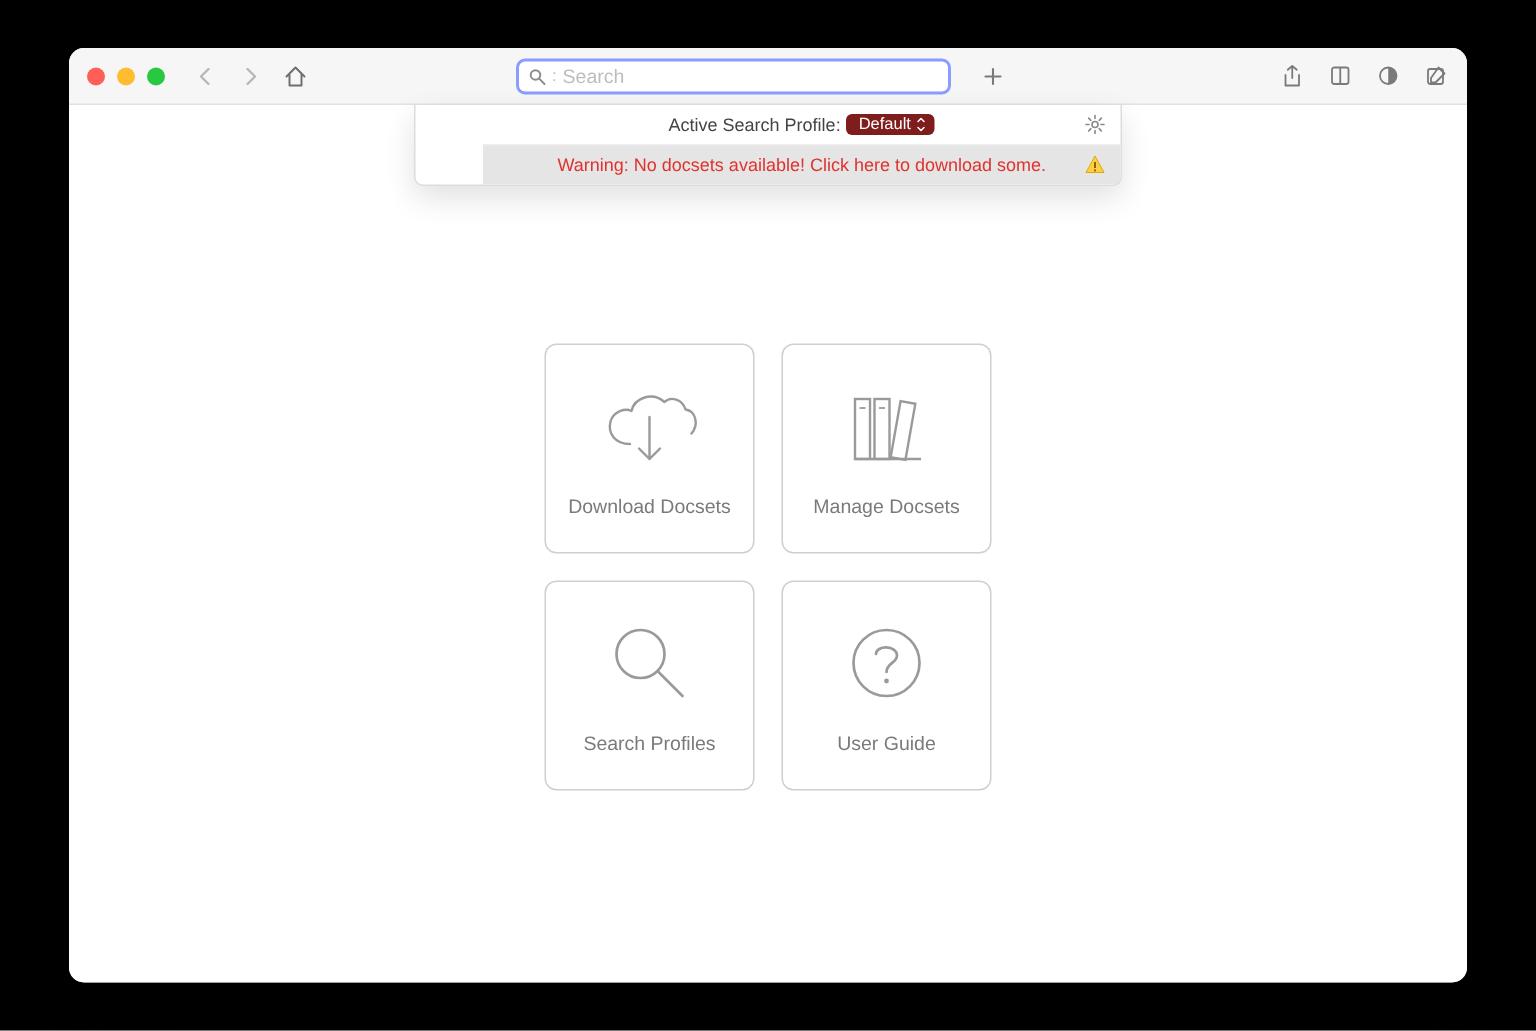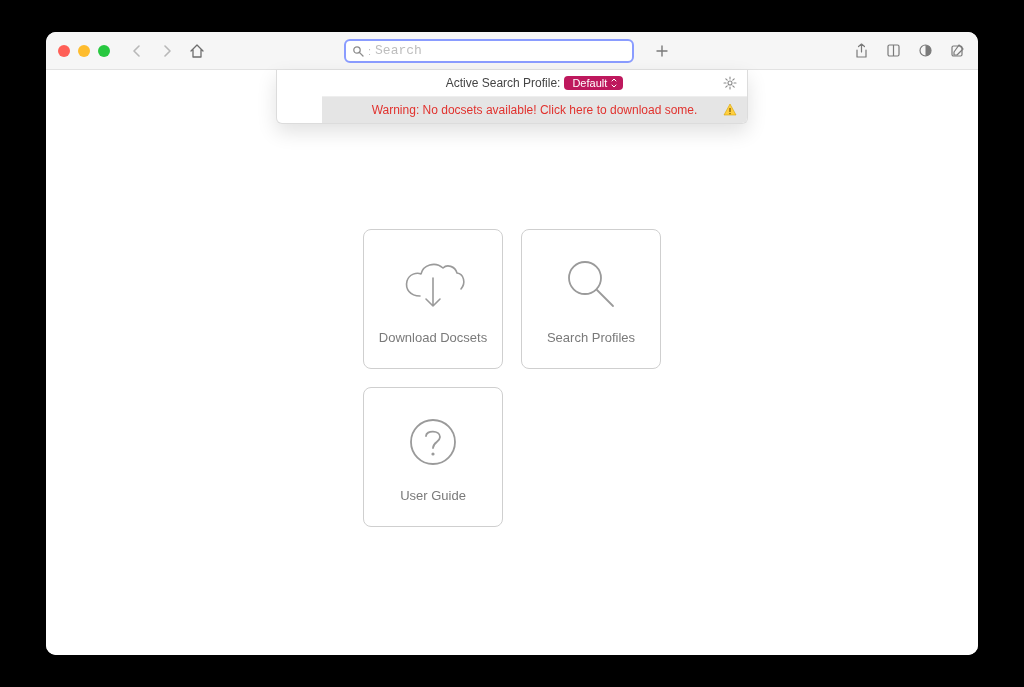--- a/index.html
+++ b/index.html
@@ -58,21 +58,20 @@
     align-items: center;
     padding: 0 6px;
     gap: 4px;
   }
   .search-wrap .mg { color: #8c8c8c; }
   .search-wrap .sep { color: #bfbfbf; font-size: 11px; }
   .search-input {
     border: none; outline: none; flex: 1;
     font-size: 13px; color: #333;
     background: transparent;
-    font-family: Liberation Mono, monospace;
   }
   .search-input::placeholder { color: #bdbdbd; }
   .plus-btn {
     width: 24px; height: 24px;
     display: flex; align-items: center; justify-content: center;
     color: #7a7a7a; margin-left: 8px;
   }
   .toolbar-spacer-right { flex: 1; }
   .right-tools { display: flex; gap: 14px; color: #7a7a7a; }
   .right-tools .tb-icon { width: 18px; height: 18px; display:flex; align-items:center; justify-content:center; }
@@ -98,21 +97,21 @@
     align-items: center;
     justify-content: center;
     padding: 6px 10px;
     position: relative;
   }
   .dp-row.profile {
     color: #444;
     gap: 4px;
   }
   .profile-badge {
-    background: #be185d;
+    background: #7f1d1d;
     color: #fff;
     border-radius: 4px;
     padding: 1px 6px 1px 8px;
     font-size: 11px;
     display: inline-flex;
     align-items: center;
     gap: 4px;
   }
   .profile-badge .chev { font-size: 8px; }
   .gear-right {
@@ -245,20 +244,33 @@
       <div class="card">
         <div class="icon-slot">
           <svg width="70" height="56" viewBox="0 0 70 56">
             <path d="M22 40 C12 40 7 33 9 25 C11 18 19 16 23 18 C25 9 37 5 45 12 C49 8 57 10 59 17 C66 18 68 27 63 33" fill="none" stroke="#9a9a9a" stroke-width="1.6" stroke-linecap="round" stroke-linejoin="round"></path>
             <path d="M35 22 V50 M28 43 L35 50 L42 43" fill="none" stroke="#9a9a9a" stroke-width="1.6" stroke-linecap="round" stroke-linejoin="round"></path>
           </svg>
         </div>
         <div class="card-label">Download Docsets</div>
       </div>
 
+      <div class="card">
+        <div class="icon-slot">
+          <svg width="70" height="56" viewBox="0 0 70 56">
+            <rect x="14" y="10" width="10" height="40" fill="none" stroke="#9a9a9a" stroke-width="1.6"></rect>
+            <rect x="27" y="10" width="10" height="40" fill="none" stroke="#9a9a9a" stroke-width="1.6"></rect>
+            <rect x="41" y="12" width="10" height="38" transform="rotate(10 46 31)" fill="none" stroke="#9a9a9a" stroke-width="1.6"></rect>
+            <line x1="14" y1="50" x2="58" y2="50" stroke="#9a9a9a" stroke-width="1.6"></line>
+            <line x1="17" y1="16" x2="21" y2="16" stroke="#9a9a9a" stroke-width="1.2"></line>
+            <line x1="30" y1="16" x2="34" y2="16" stroke="#9a9a9a" stroke-width="1.2"></line>
+          </svg>
+        </div>
+        <div class="card-label">Manage Docsets</div>
+      </div>
 
       <div class="card">
         <div class="icon-slot">
           <svg width="64" height="64" viewBox="0 0 64 64">
             <circle cx="26" cy="26" r="16" fill="none" stroke="#9a9a9a" stroke-width="1.8"></circle>
             <line x1="38" y1="38" x2="54" y2="54" stroke="#9a9a9a" stroke-width="1.8" stroke-linecap="round"></line>
           </svg>
         </div>
         <div class="card-label">Search Profiles</div>
       </div>

